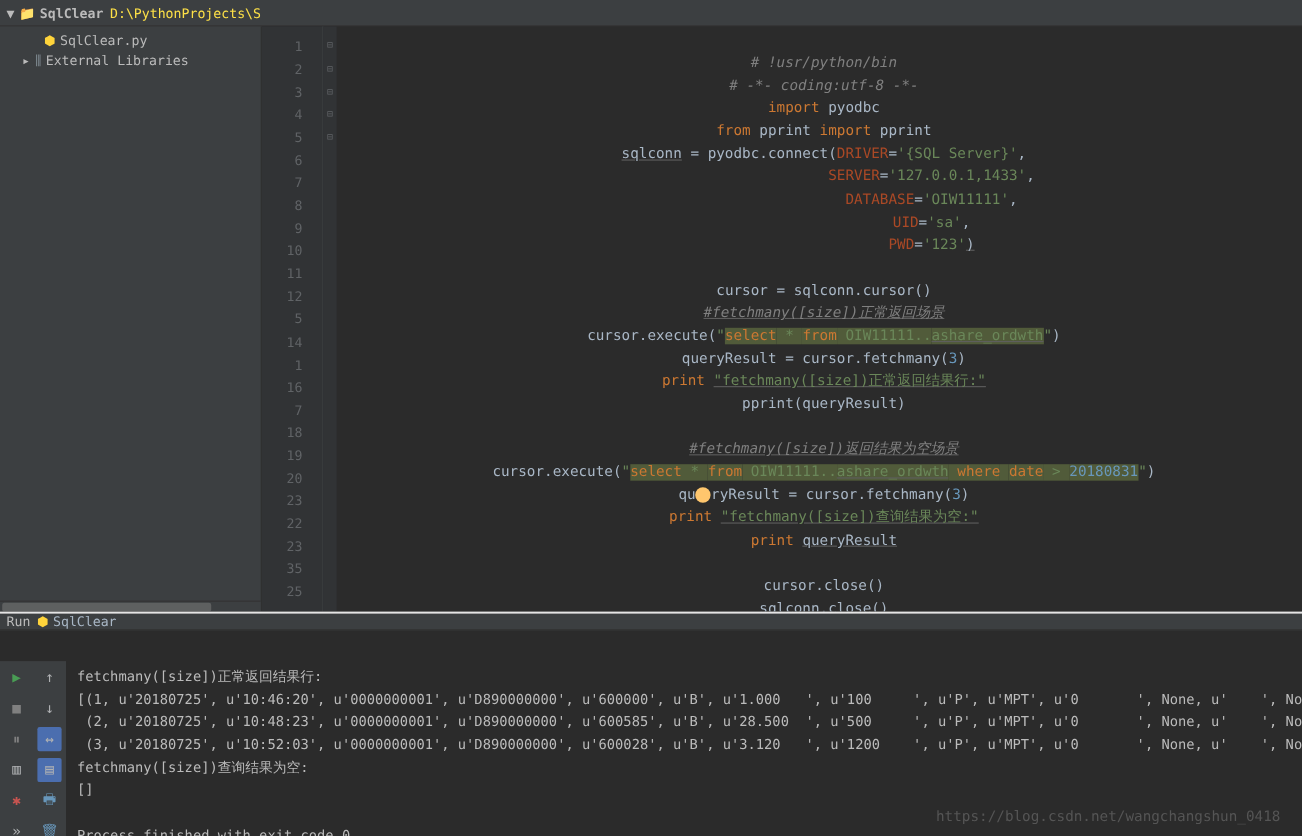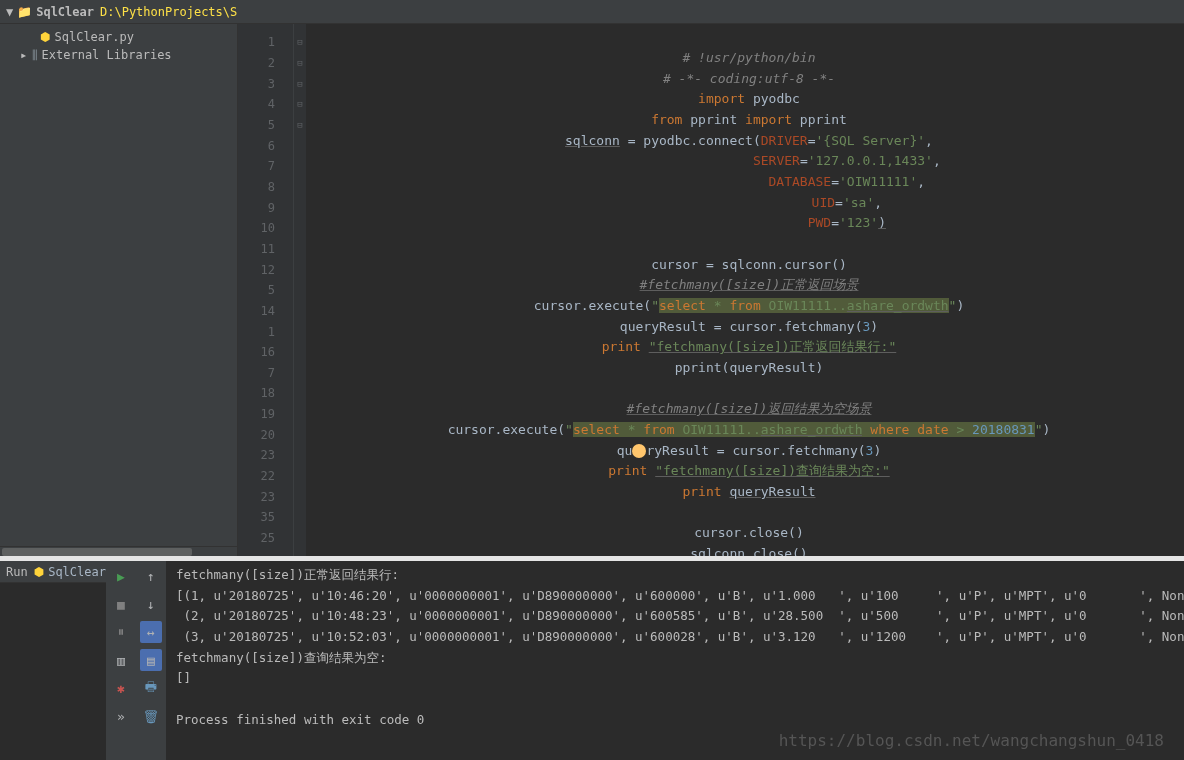--- a/index.html
+++ b/index.html
@@ -115,23 +115,24 @@
 .num { color: #6897bb; }
 .com { color: #808080; font-style: italic; }
 .param { color: #aa4926; }
 .id { color: #a9b7c6; }
 .ul { text-decoration: underline; text-decoration-color: #5e5e5e; }
 .hl { background: #515b3a; }
 .bulb { display: inline-block; width: 14px; height: 14px; background: #ffc66d; border-radius: 50%; vertical-align: middle; }
 .run-panel {
   height: 204px;
   background: #2b2b2b;
-  border-top: 5px solid #e5e5e5;
-  display: flex;
-  flex-direction: row;
+  border-top: 2px solid #e5e5e5;
+  display: flex;
+  flex-direction: column;
+  gap: 28px;
 }
 .run-header {
   height: 22px;
   background: #3c3f41;
   display: flex;
   align-items: center;
   padding-left: 6px;
   border-bottom: 1px solid #323232;
 }
 .run-header .run-label { color: #bbbbbb; margin-right: 6px; }
@@ -178,21 +179,21 @@
   line-height: 20.67px;
   white-space: pre;
   overflow: hidden;
   color: #bbbbbb;
 }
 .watermark {
   position: absolute;
   bottom: 10px;
   right: 20px;
   color: #555;
-  font-size: 16px;
+  font-size: 13px;
 }
 </style>
 </head>
 <body>
 
 <div class="top-bar">
   <span class="chevron">▼</span>
   <span class="folder-icon">📁</span>
   <span class="project-name">SqlClear</span>
   <span class="project-path">D:\PythonProjects\S</span>

